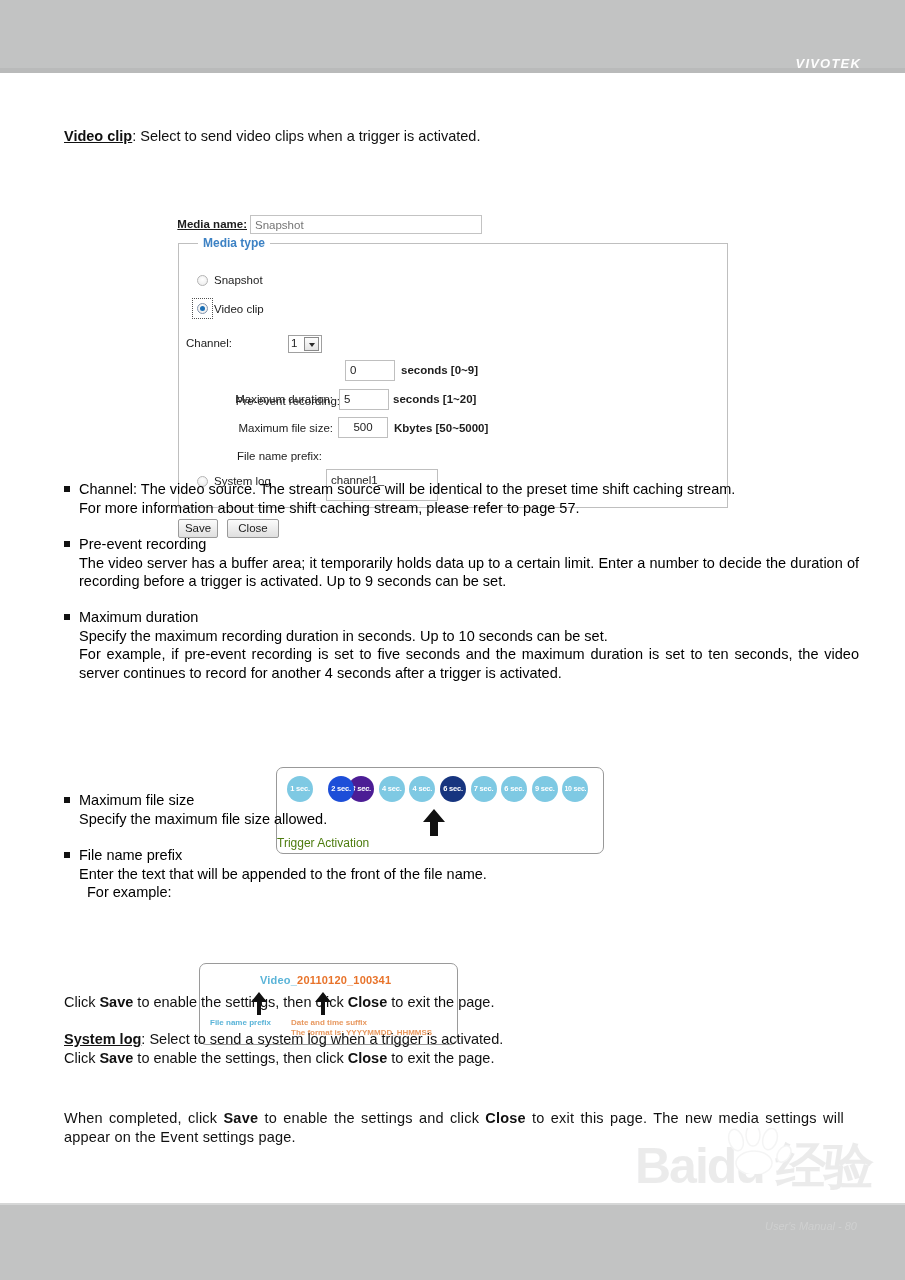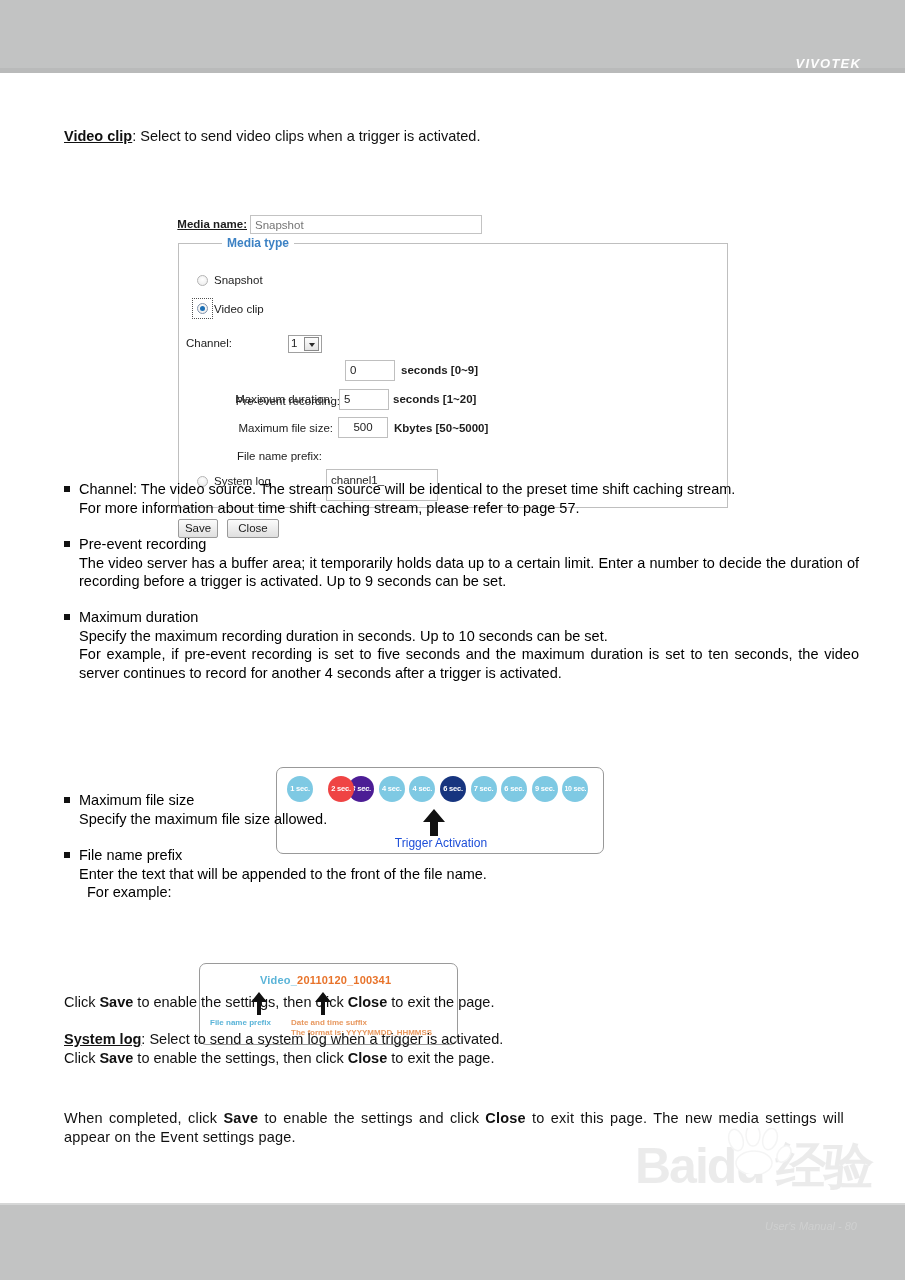--- a/index.html
+++ b/index.html
@@ -52,21 +52,20 @@
     padding:0 4px;line-height:17px;
   }
   #fieldset{
     position:absolute;left:178px;top:170px;width:550px;height:265px;
     border:1px solid #bfbfbf;background:#fff;box-sizing:border-box;
   }
   #fs-legend{
     position:absolute;left:198px;top:170px;background:#fff;padding:0 5px;
     font-size:12px;font-weight:bold;color:#3d82c4;
     transform:translateY(-50%);
-    margin-left:24px;
   }
   .radio{
     position:absolute;width:11px;height:11px;border-radius:50%;
     border:1px solid #b4b4b4;background:
       radial-gradient(circle at 50% 40%,#ffffff 0%,#f0f0f0 70%,#e2e2e2 100%);
     box-sizing:border-box;
   }
   .radio.on{border-color:#8294ad;}
   .radio.on:after{
     content:"";position:absolute;left:2px;top:2px;width:5px;height:5px;
@@ -111,22 +110,22 @@
     border:1px solid #999;border-radius:7px;background:#fff;box-sizing:border-box;
   }
   .sec-circ{
     position:absolute;top:8px;width:26px;height:26px;border-radius:50%;
     background:#7ec9e3;color:#fff;font-size:7.5px;font-weight:bold;
     text-align:center;line-height:26px;letter-spacing:-0.2px;
   }
   .sec-circ.hl{background:#17357f;}
   #tl-arrow{position:absolute;left:144px;top:40px;width:26px;height:28px;}
   #tl-caption{
-    position:absolute;left:0;top:68px;width:328px;text-align:center;
-    font-size:12px;color:#1d4ed8;
+    position:absolute;left:0;top:68px;width:328px;text-align:left;
+    font-size:12px;color:#4d7c0f;
   }
   
   #fig-fname{
     position:absolute;left:199px;top:890px;width:259px;height:82px;
     border:1px solid #9a9a9a;border-radius:7px;background:#fff;box-sizing:border-box;
   }
   #fn-title{position:absolute;left:24px;top:10px;font-size:11px;font-weight:bold;letter-spacing:0.2px;}
   #fn-title .pfx{color:#5ab4d8;margin-left:36px;}
   #fn-title .sfx{color:#e8732a;}
   #fn-arrow1{position:absolute;left:50px;top:27px;width:18px;height:24px;}
@@ -222,21 +221,21 @@
 
   <div id="fig-timeline">
       <div class="sec-circ" style="left: 285.4px; background: rgb(126, 201, 227); font-size: 7px;">10 sec.</div>
       <div class="sec-circ" style="left: 254.8px; background: rgb(126, 201, 227);">9 sec.</div>
       <div class="sec-circ" style="left: 224.2px; background: rgb(126, 201, 227);">6 sec.</div>
       <div class="sec-circ" style="left: 193.6px; background: rgb(126, 201, 227);">7 sec.</div>
       <div class="sec-circ hl" style="left: 163px; background: rgb(23, 53, 127);">6 sec.</div>
       <div class="sec-circ" style="left: 132.4px; background: rgb(126, 201, 227);">4 sec.</div>
       <div class="sec-circ" style="left: 101.8px; background: rgb(126, 201, 227);">4 sec.</div>
       <div class="sec-circ" style="left: 71.2px; background: #4c1d95; font-style: italic;">3 sec.</div>
-      <div class="sec-circ" style="left: 51px; background: #ef4444;">2 sec.</div>
+      <div class="sec-circ" style="left: 51px; background: #1d4ed8;">2 sec.</div>
       <div class="sec-circ" style="left: 10px; background: rgb(126, 201, 227);">1 sec.</div>
     <svg id="tl-arrow" viewBox="0 0 26 28">
       <polygon points="13,1 24,14 17,14 17,28 9,28 9,14 2,14" fill="#111"></polygon>
     </svg>
     <div id="tl-caption">Trigger Activation</div>
   </div>
 
   <div class="bullet" style="position:absolute;left:64px;top:718px;width:780px;">
     <div>Maximum file size</div>
     <div>Specify the maximum file size allowed.</div>

